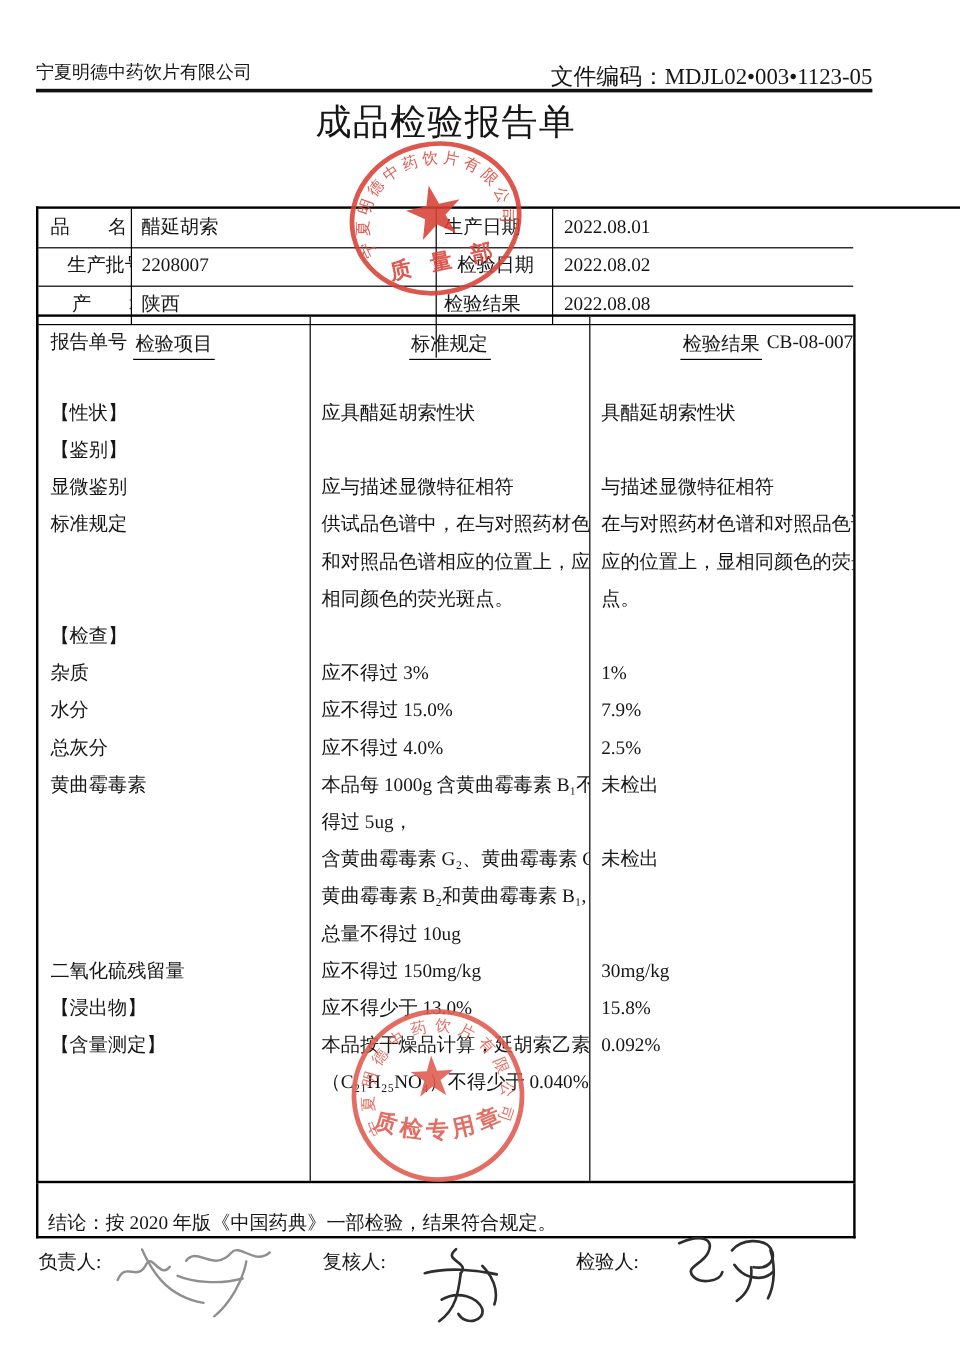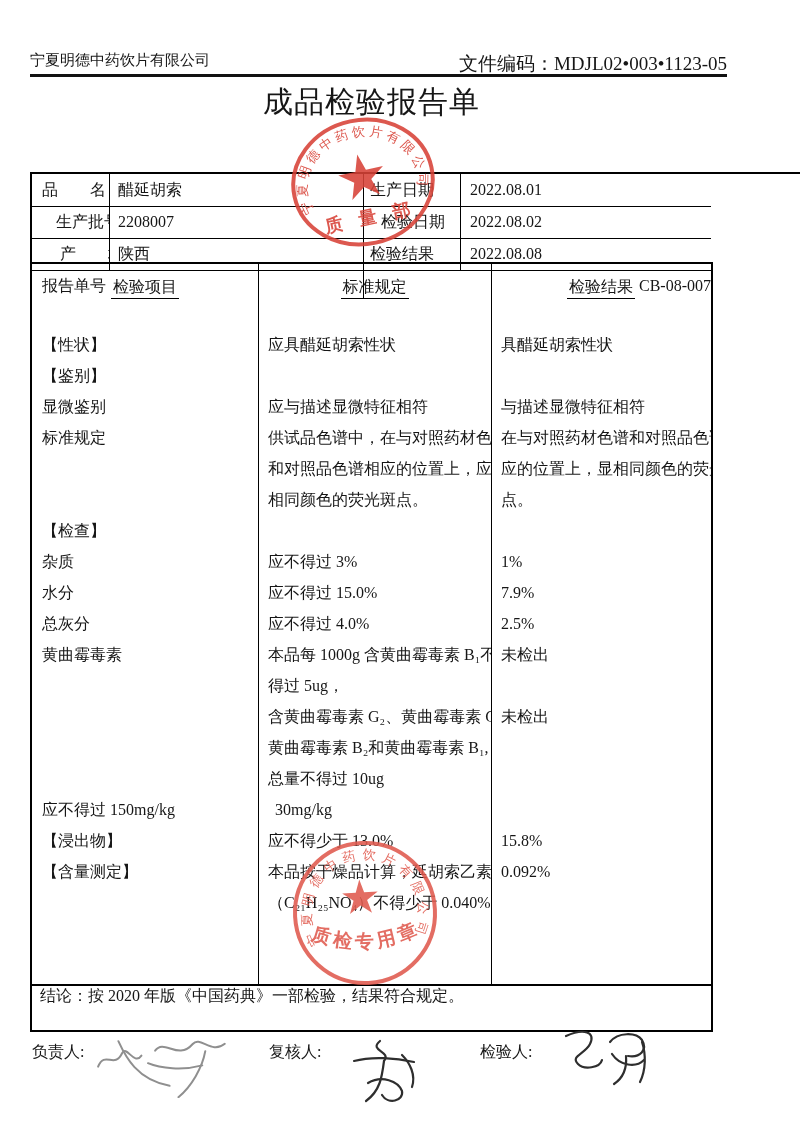--- a/index.html
+++ b/index.html
@@ -24,21 +24,21 @@
   .tbl-headrow{display:flex;height:46px;align-items:center;font-size:16px;}
   .tbl-headrow .hc{text-align:center;}
   .tbl-headrow .hc span{border-bottom:1px solid #000;padding:0 2px 3px 2px;}
   .tbl-body{padding-top:19px;}
   .trow{display:flex;height:31px;line-height:31px;font-size:16px;}
   .tc{box-sizing:border-box;padding-left:10px;overflow:hidden;white-space:nowrap;}
   .tc1{width:226px;}
   .tc2{width:233px;}
   .tc3{width:220px;}
   
-  .conclusion-box{left:30px;top:986px;width:683px;height:46px;border:2px solid #000;border-top:none;box-sizing:border-box;display:flex;align-items:flex-start;padding-left:8px;font-size:16px;}
+  .conclusion-box{left:30px;top:986px;width:683px;height:46px;border:2px solid #000;border-top:none;box-sizing:border-box;display:flex;align-items:flex-end;padding-left:8px;font-size:16px;}
   
   .sig-label{font-size:16px;top:1042px;}
   .stamp{opacity:0.88;pointer-events:none;}
   svg text{font-family:"Liberation Serif","DejaVu Serif",serif;}
 </style>
 </head>
 <body>
 
 <div class="abs hdr-company">宁夏明德中药饮片有限公司</div>
 <div class="abs hdr-code">文件编码：MDJL02•003•1123-05</div>
@@ -155,20 +155,21 @@
         <div class="tc tc1"></div>
         <div class="tc tc2">黄曲霉毒素 B₂和黄曲霉毒素 B₁, 的</div>
         <div class="tc tc3"></div>
       </div>
       <div class="trow">
         <div class="tc tc1"></div>
         <div class="tc tc2">总量不得过 10ug</div>
         <div class="tc tc3"></div>
       </div>
       <div class="trow">
+        <div class="tc tc1">二氧化硫残留量</div>
         <div class="tc tc2">应不得过 150mg/kg</div>
         <div class="tc tc3">30mg/kg</div>
       </div>
       <div class="trow">
         <div class="tc tc1">【浸出物】</div>
         <div class="tc tc2">应不得少于 13.0%</div>
         <div class="tc tc3">15.8%</div>
       </div>
       <div class="trow">
         <div class="tc tc1">【含量测定】</div>

